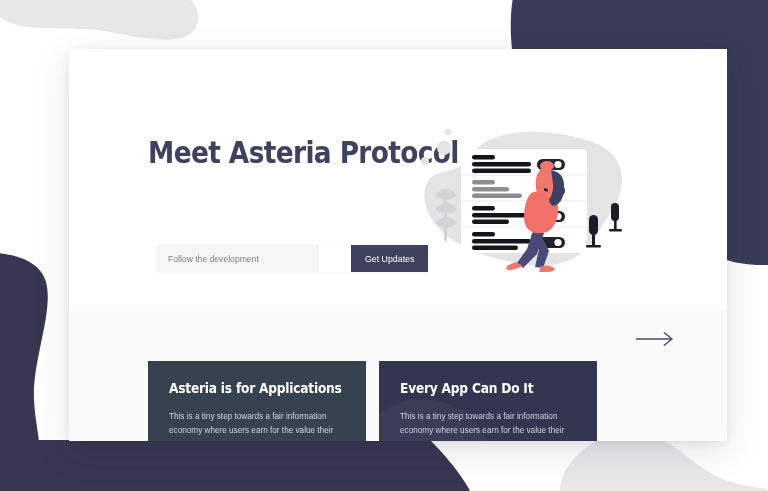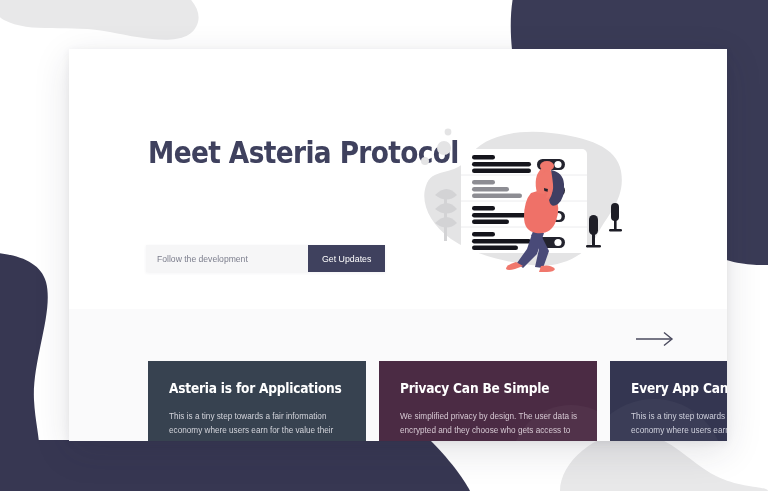--- a/index.html
+++ b/index.html
@@ -70,25 +70,26 @@
   .hero-sub {
     margin-top: 16px;
     font-size: 9.5px;
     line-height: 1.62;
     color: #6d6f80;
     width: 232px;
   }
 
   .signup-form {
     position: absolute;
-    left: 77px;
+    left: 88px;
     top: 196px;
     display: flex;
     height: 27px;
     box-shadow: 0 1px 3px rgba(60,60,80,0.07);
+    gap: 32px;
   }
 
   .signup-input {
     width: 162px;
     height: 27px;
     border: none;
     background: #f6f6f7;
     padding: 0 11px;
     font-family: "Liberation Sans", sans-serif;
     font-size: 8.6px;
@@ -330,25 +331,20 @@
       </div>
 
       <div class="cards">
 
         <div class="card card-1">
           <span class="card-deco"></span>
           <h3 class="card-title">Asteria is for Applications</h3>
           <p class="card-body">This is a tiny step towards a fair information economy where users earn for the value their data</p>
         </div>
 
-        <div class="card card-2">
-          <span class="card-deco"></span>
-          <h3 class="card-title">Privacy Can Be Simple</h3>
-          <p class="card-body">We simplified privacy by design. The user data is encrypted and they choose who gets access to</p>
-        </div>
 
         <div class="card card-3">
           <span class="card-deco"></span>
           <h3 class="card-title">Every App Can Do It</h3>
           <p class="card-body">This is a tiny step towards a fair information economy where users earn for the value their data</p>
         </div>
 
       </div>
     </section>
 

